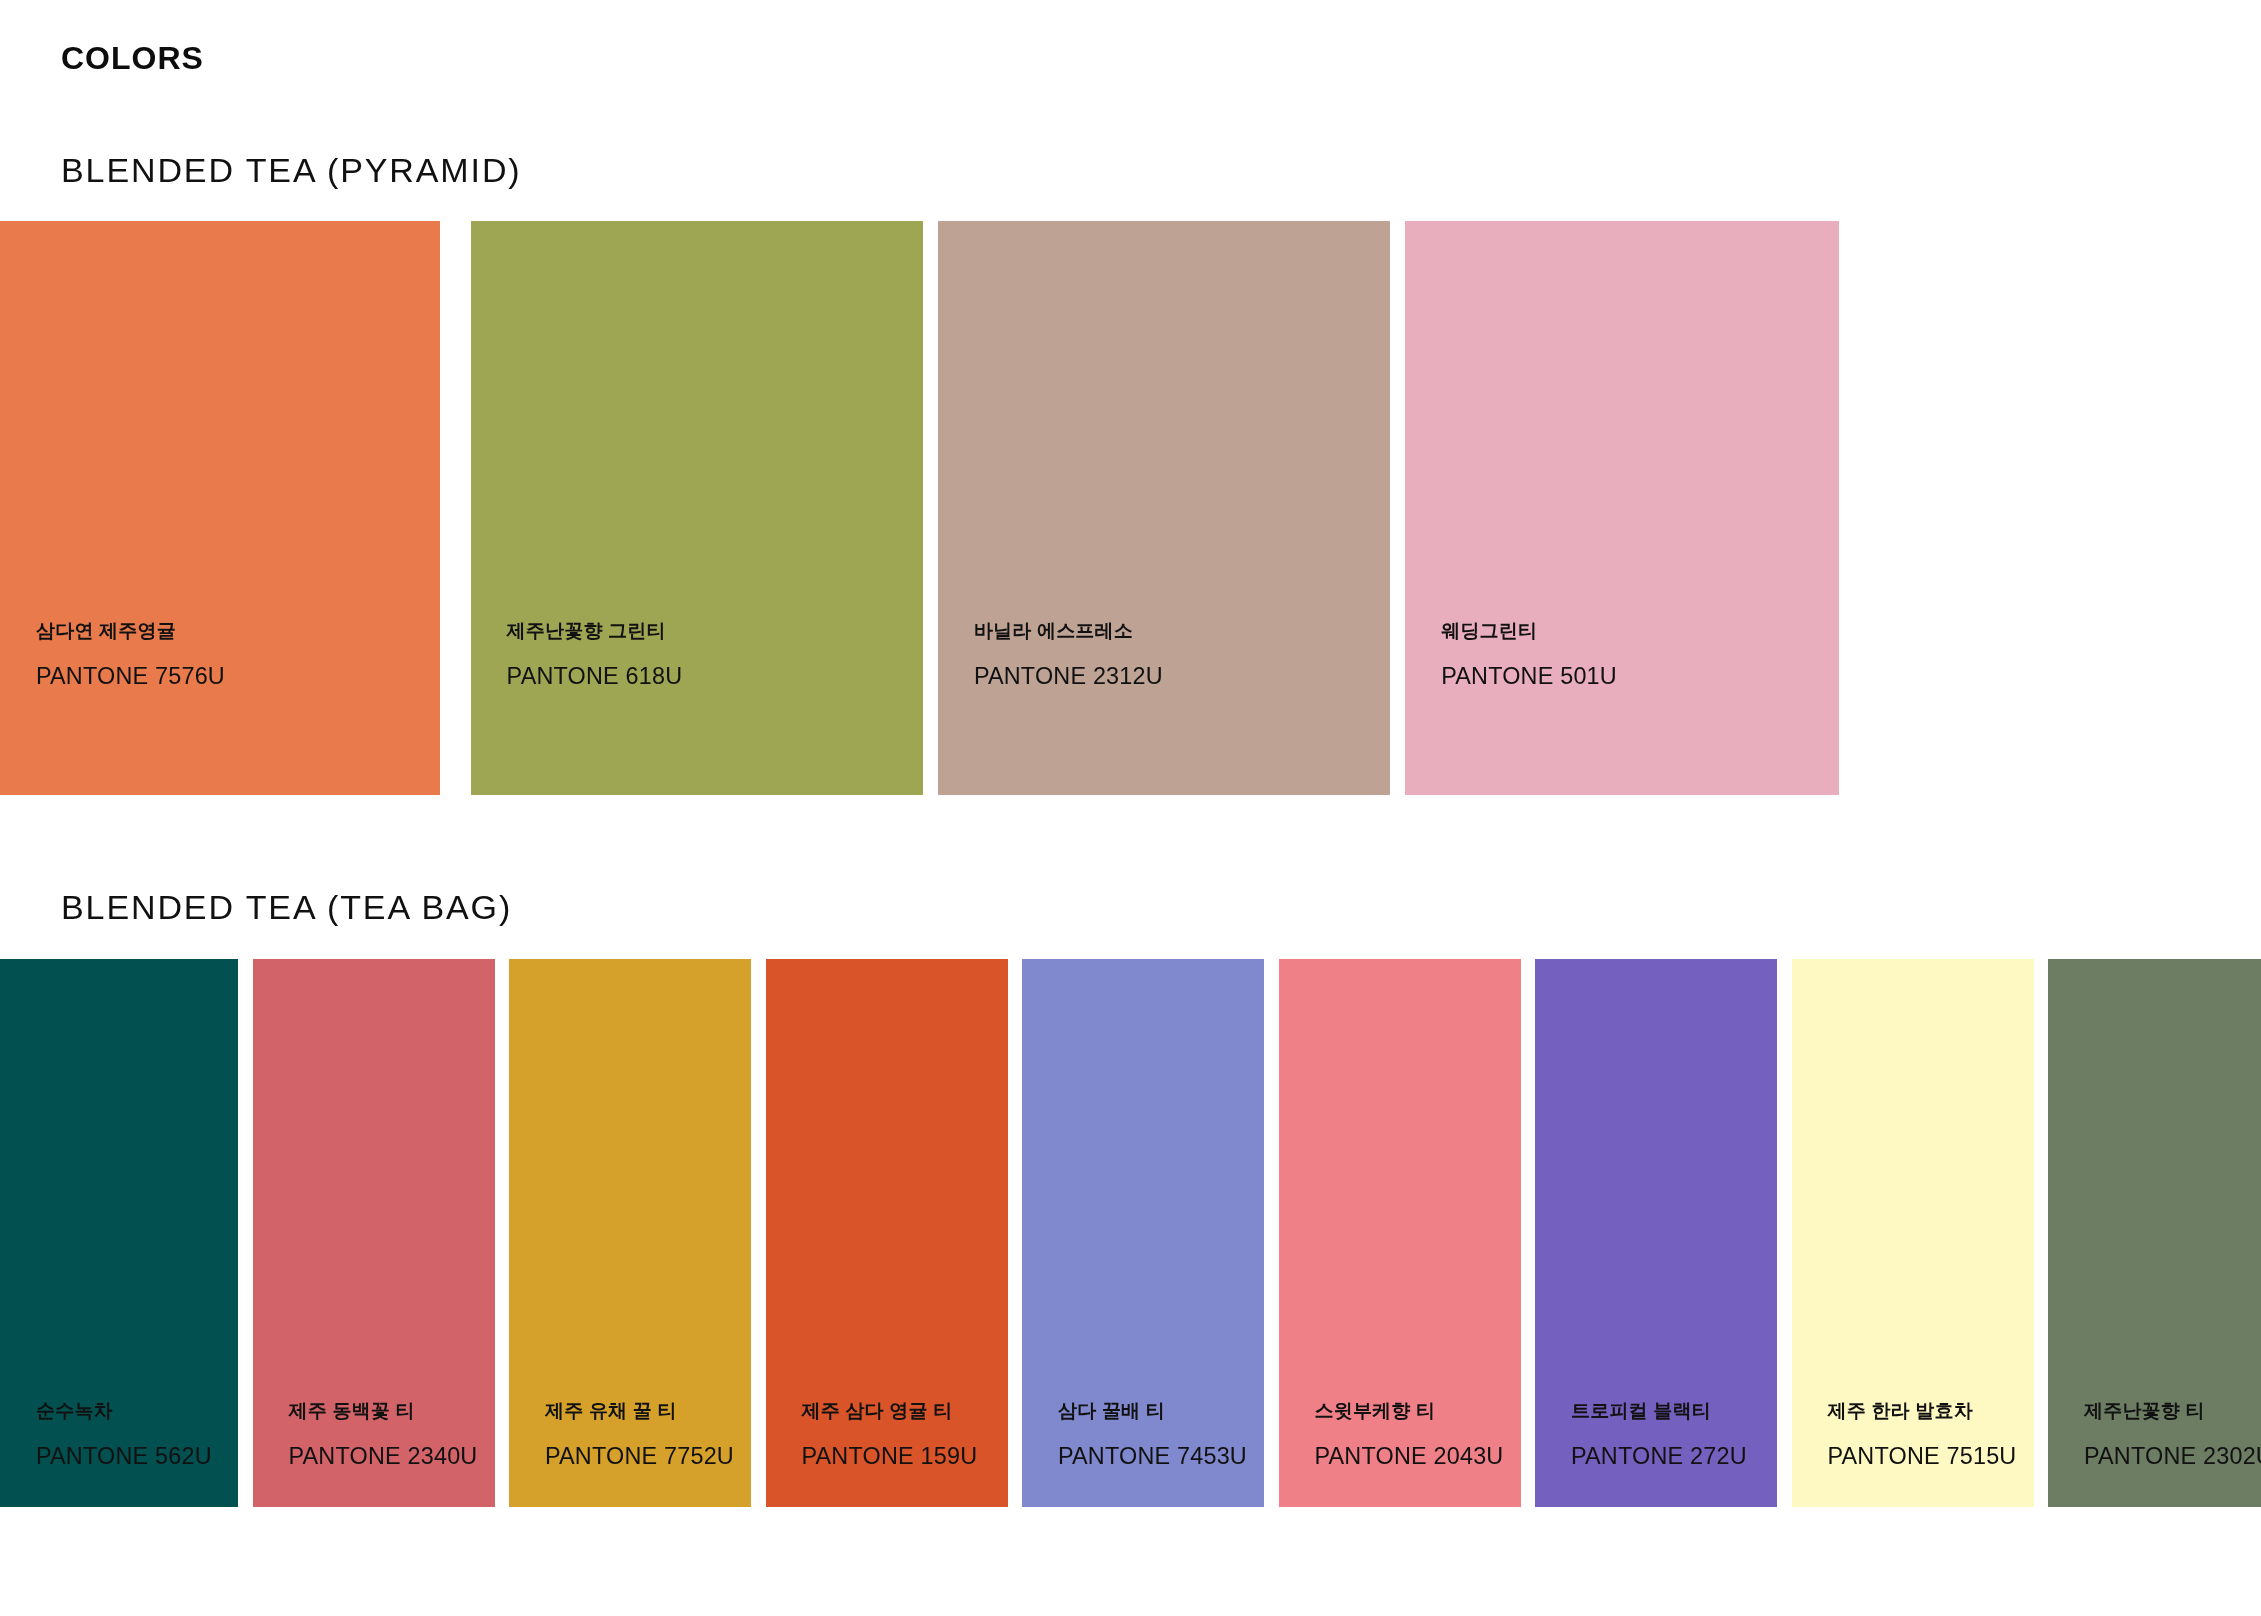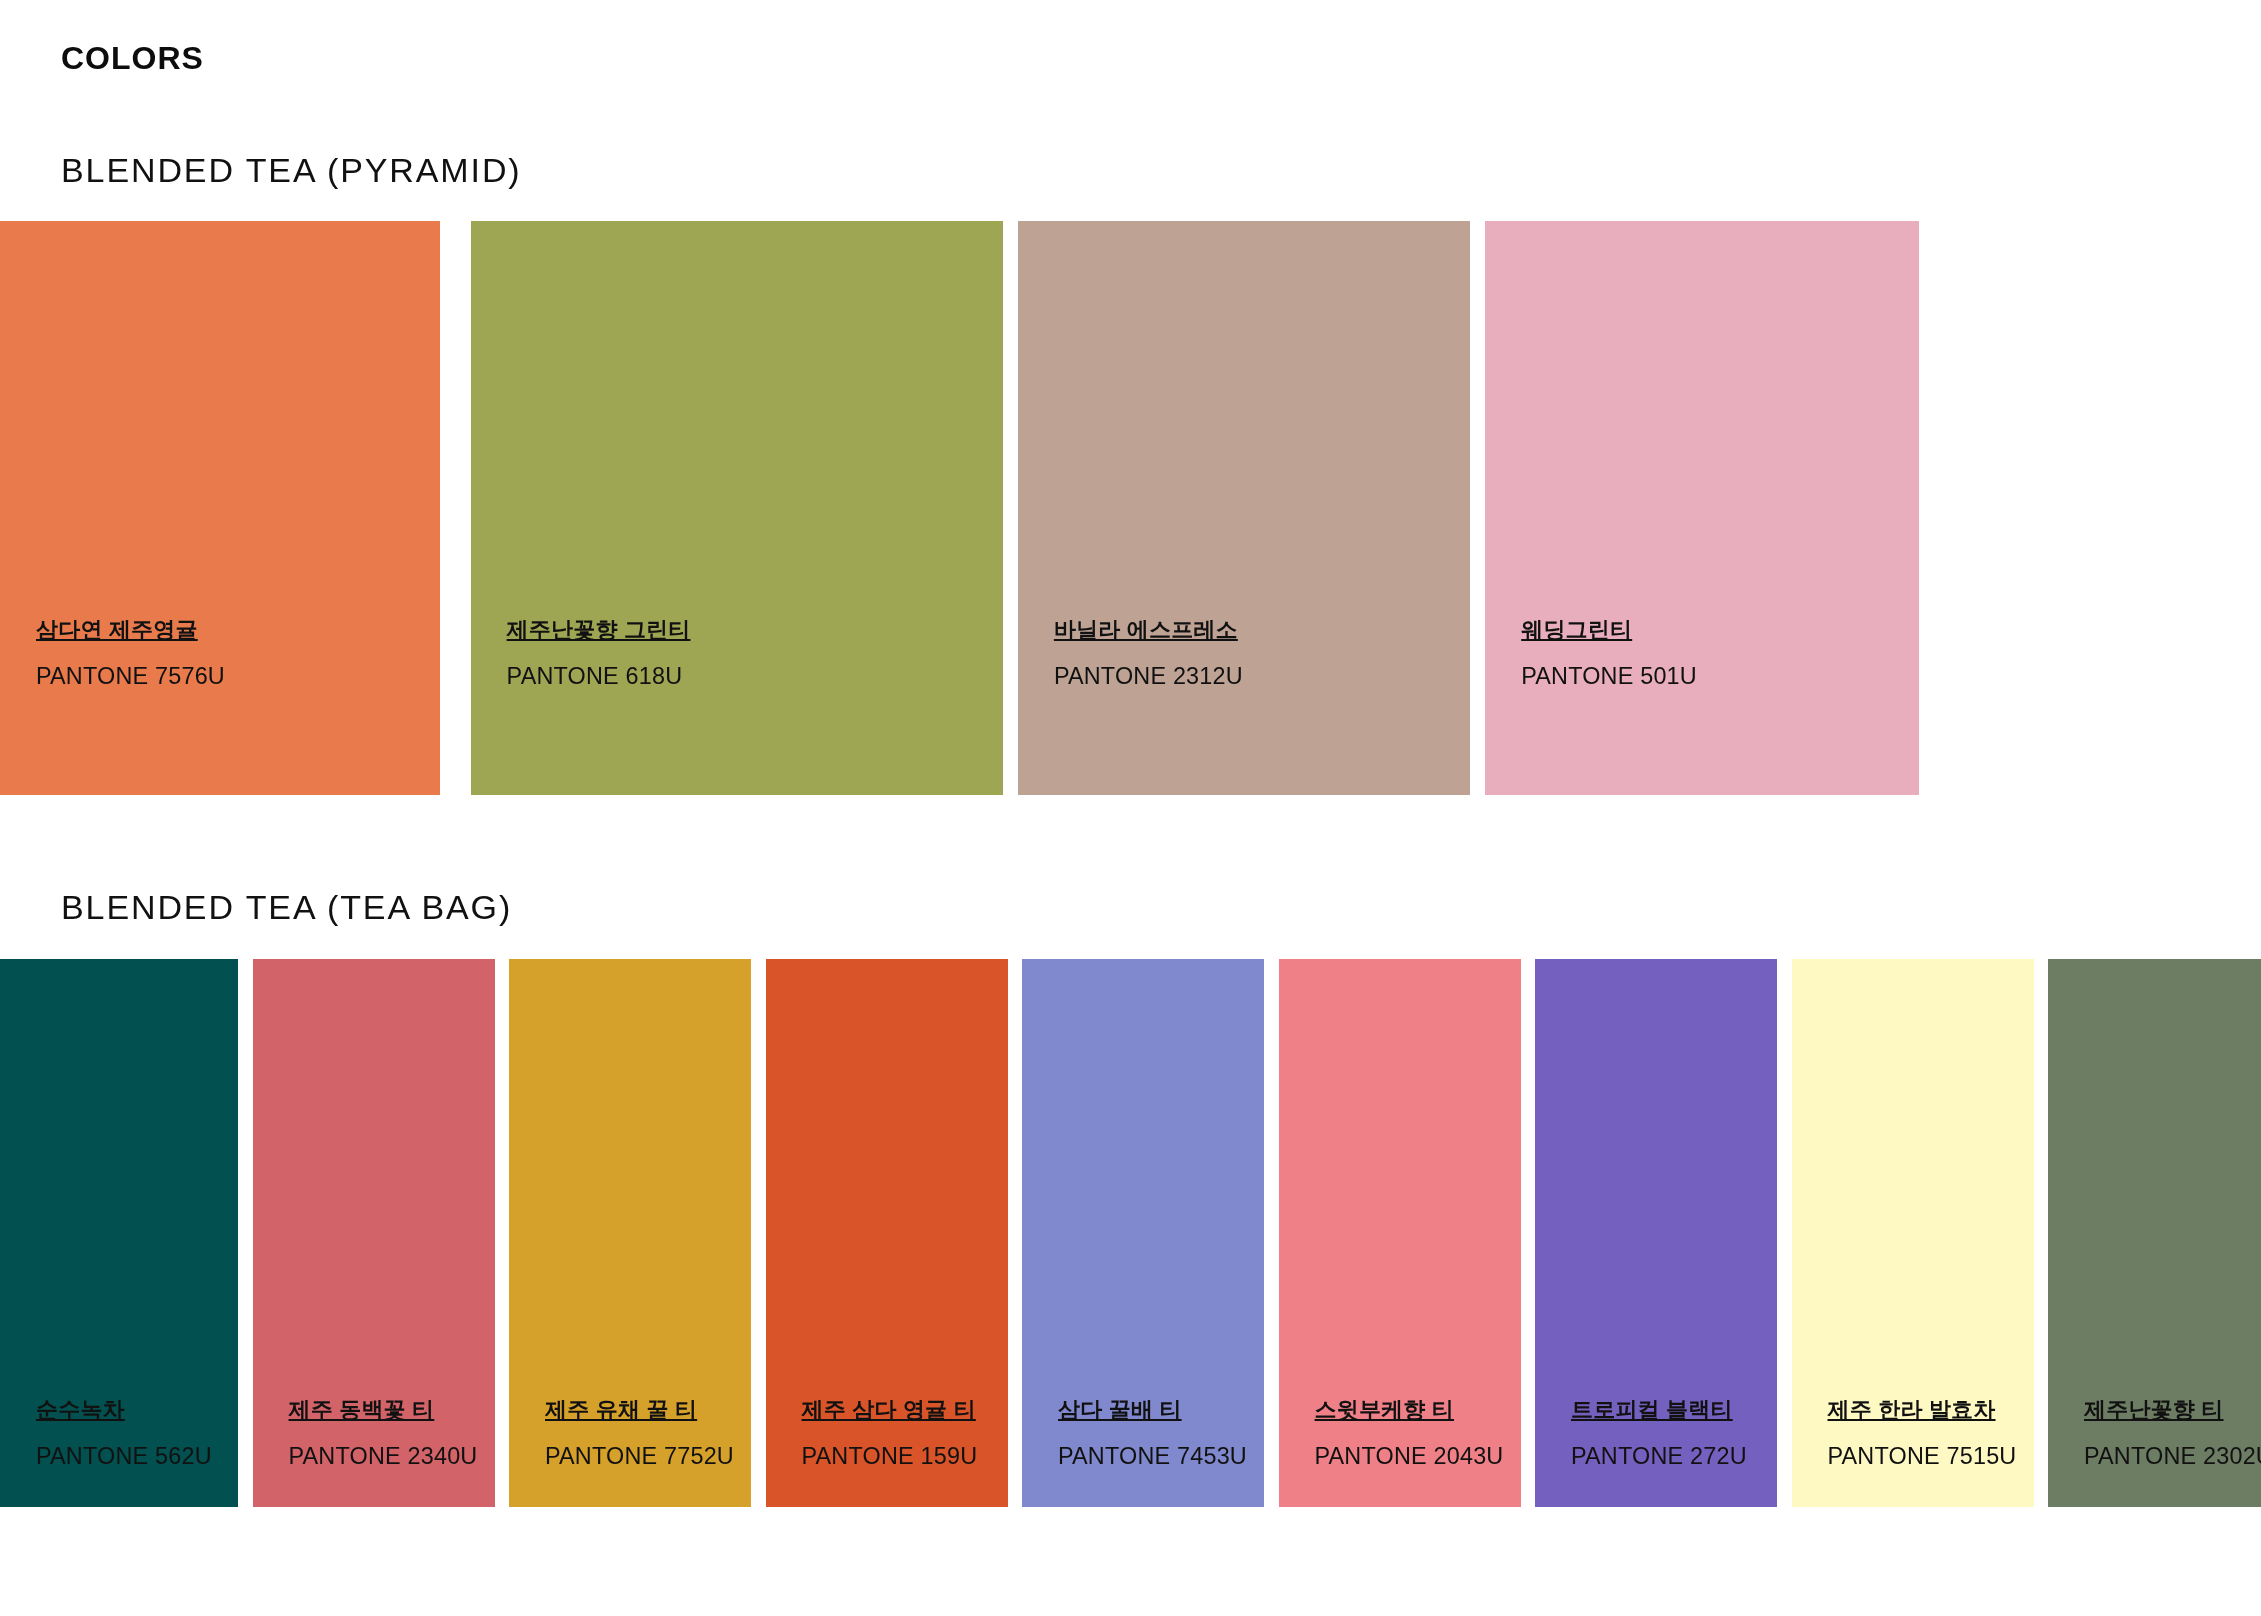--- a/index.html
+++ b/index.html
@@ -71,27 +71,26 @@
   }
 
   .swatch-text {
     position: absolute;
     left: 0;
     width: 100%;
     padding-right: 11.3px;
   }
 
   .swatch-name {
-    font-size: 22px;
+    font-size: 19px;
     font-weight: 700;
     color: #111111;
     line-height: 1.15;
     letter-spacing: 0.2px;
     white-space: nowrap;
-    text-decoration: underline;
   }
 
   .swatch-code {
     margin-top: 21px;
     font-size: 23.4px;
     font-weight: 400;
     color: #111111;
     line-height: 1.15;
     letter-spacing: 0.2px;
     white-space: nowrap;
@@ -116,21 +115,21 @@
 
   <div class="swatch-row row-1" id="row-1">
       <div class="swatch first narrow" style="width: 440px; background: rgb(232, 122, 76);">
         <div class="swatch-text">
           <div class="swatch-name" style="color: rgb(17, 17, 17);">삼다연 제주영귤</div>
           <div class="swatch-code" style="color: rgb(17, 17, 17);">PANTONE 7576U</div>
         </div>
       </div>
       <div class="swatch-gap" style="width: 15.3px;"></div>
       <div class="swatch-gap" style="width: 15.3px;"></div>
-      <div class="swatch narrow" style="width: 532px; background: rgb(158, 165, 83);">
+      <div class="swatch narrow" style="width: 452px; background: rgb(158, 165, 83);">
         <div class="swatch-text">
           <div class="swatch-name" style="color: rgb(17, 17, 17);">제주난꽃향 그린티</div>
           <div class="swatch-code" style="color: rgb(17, 17, 17);">PANTONE 618U</div>
         </div>
       </div>
       <div class="swatch-gap" style="width: 15.3px;"></div>
       <div class="swatch narrow" style="width: 452px; background: rgb(190, 163, 149);">
         <div class="swatch-text">
           <div class="swatch-name" style="color: rgb(17, 17, 17);">바닐라 에스프레소</div>
           <div class="swatch-code" style="color: rgb(17, 17, 17);">PANTONE 2312U</div>

